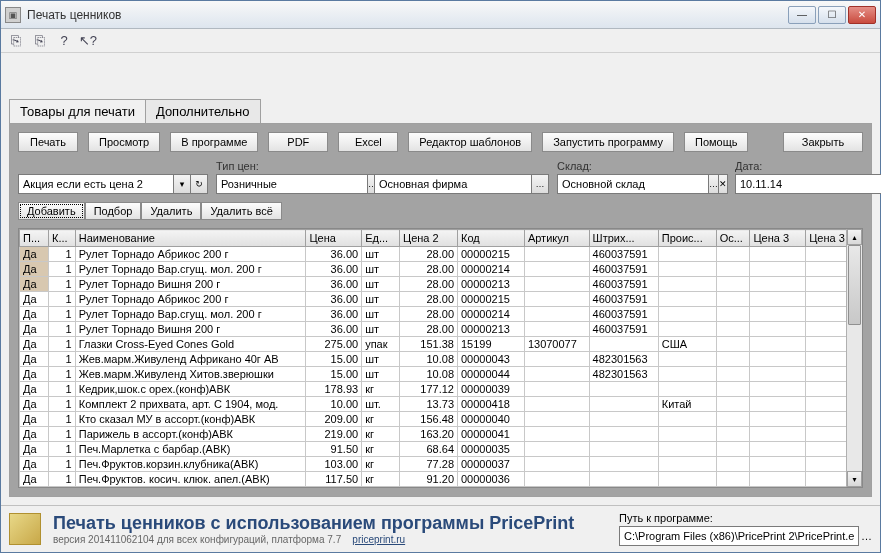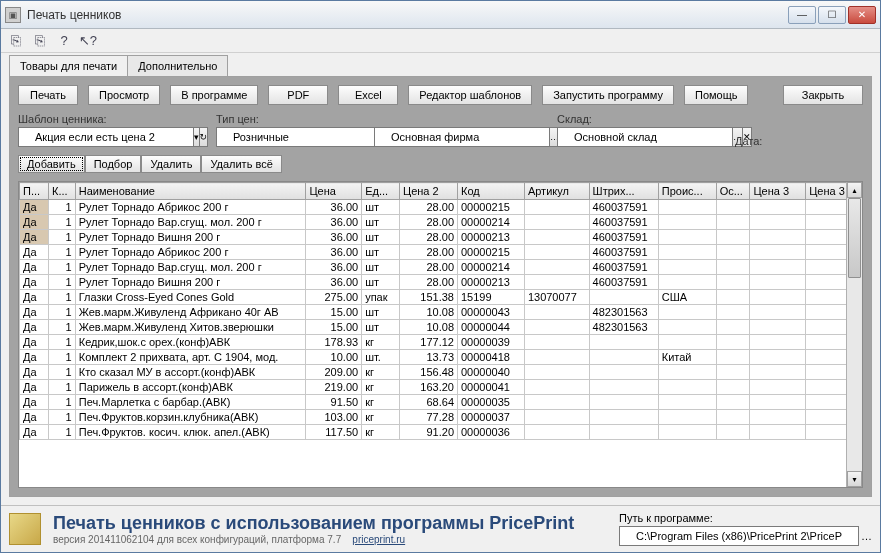--- a/index.html
+++ b/index.html
@@ -72,24 +72,25 @@
   display: flex; flex-direction: column;
 }
 .tabs {
   display: flex;
   margin-top: 2px;
 }
 .tab {
   padding: 4px 10px;
   border: 1px solid #a0a0a0;
   background: #e8e8e8;
-  font-size: 11px;
+  font-size: 13px;
   cursor: pointer;
   margin-right: -1px;
   border-bottom: none;
+  margin-top: 44px;
 }
 .tab.active {
   background: #f0f0f0;
   position: relative;
   z-index: 2;
 }
 .tabpanel {
   border: 1px solid #a0a0a0;
   background: #a3a3a3;
   flex: 1;
@@ -117,21 +118,21 @@
 .fieldgrp { display: flex; flex-direction: column; gap: 2px; }
 .fieldgrp > label { font-size: 11px; color: #333; }
 .combo {
   display: flex; align-items: stretch;
   height: 20px;
 }
 .combo input, .combo select, .txtinput {
   border: 1px solid #7a7a7a;
   background: #fff;
   font-size: 11px;
-  padding: 1px 16px;
+  padding: 1px 4px;
   height: 20px;
 }
 .combo .cb-btn {
   width: 18px; height: 20px;
   border: 1px solid #7a7a7a;
   background: linear-gradient(to bottom,#f4f4f4,#dcdcdc);
   display: flex; align-items: center; justify-content: center;
   font-size: 9px; cursor: pointer;
   margin-left: -1px;
 }
@@ -232,21 +233,20 @@
         <button class="btn">PDF</button>
         <button class="btn">Excel</button>
         <button class="btn">Редактор шаблонов</button>
         <button class="btn">Запустить программу</button>
         <button class="btn">Помощь</button>
         <button class="btn" style="margin-left:auto;min-width:80px">Закрыть</button>
       </div>
 
       <div class="fieldrow">
         <div class="fieldgrp" style="width:190px">
-          <label>Шаблон ценника:</label>
           <div class="combo">
             <input style="flex: 1 1 0%;" value="Акция если есть цена 2">
             <div class="cb-btn">▾</div>
             <div class="cb-btn">↻</div>
           </div>
         </div>
         <div class="fieldgrp" style="width:150px">
           <label>Тип цен:</label>
           <div class="combo">
             <input style="flex: 1 1 0%;" value="Розничные">
@@ -262,20 +262,24 @@
         <div class="fieldgrp" style="width:170px">
           <label>Склад:</label>
           <div class="combo">
             <input style="flex: 1 1 0%;" value="Основной склад">
             <div class="cb-btn">…</div>
             <div class="cb-btn">✕</div>
           </div>
         </div>
         <div class="fieldgrp" style="width:110px">
           <label>Дата:</label>
+          <div class="combo">
+            <input style="flex: 1 1 0%;" value="10.11.14">
+
+          </div>
         </div>
       </div>
 
       <div class="actbar">
         <button class="btn small" style="outline:1px dotted #000;outline-offset:-3px">Добавить</button>
         <button class="btn small">Подбор</button>
         <button class="btn small">Удалить</button>
         <button class="btn small">Удалить всё</button>
       </div>
 

